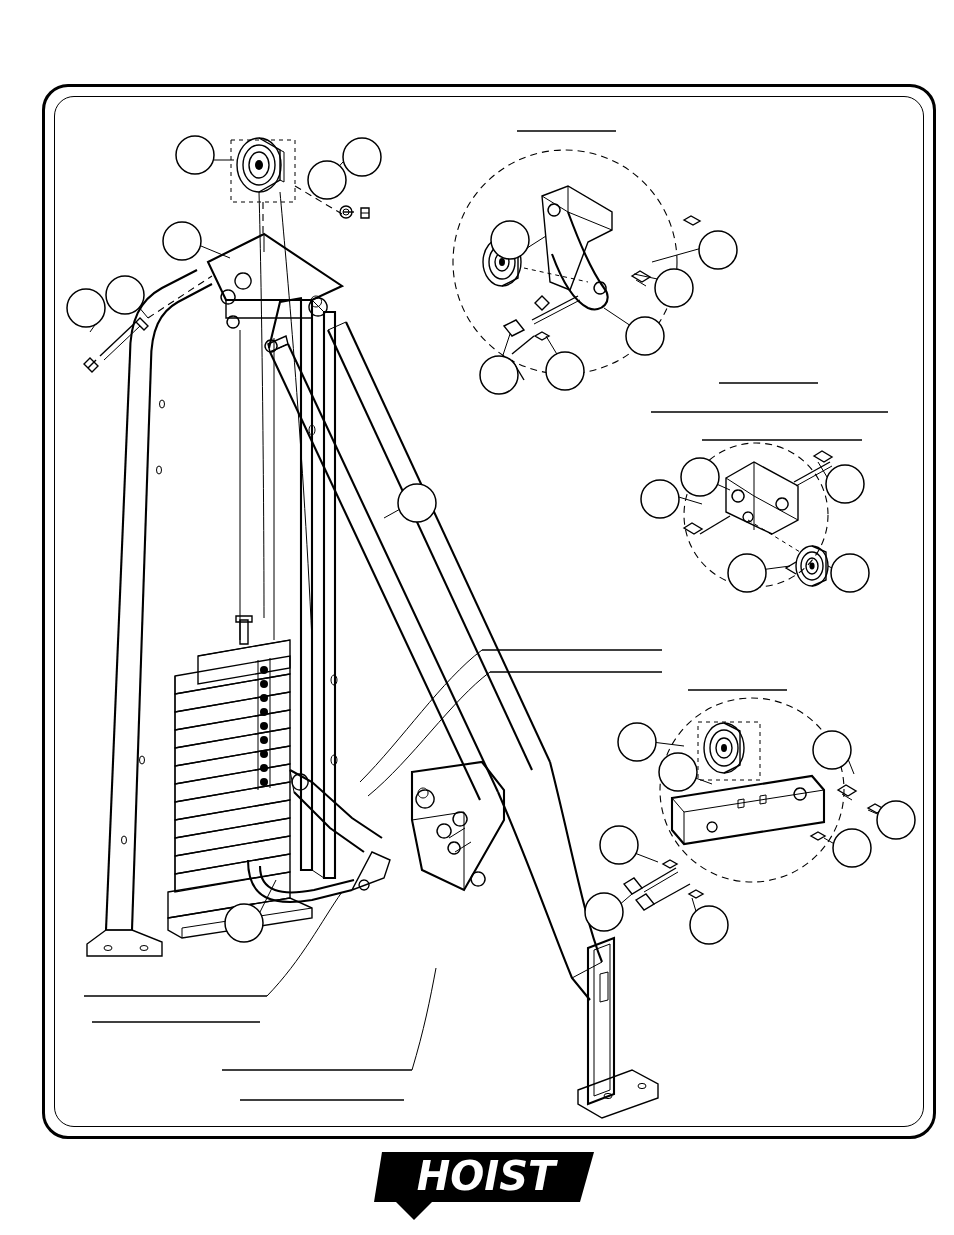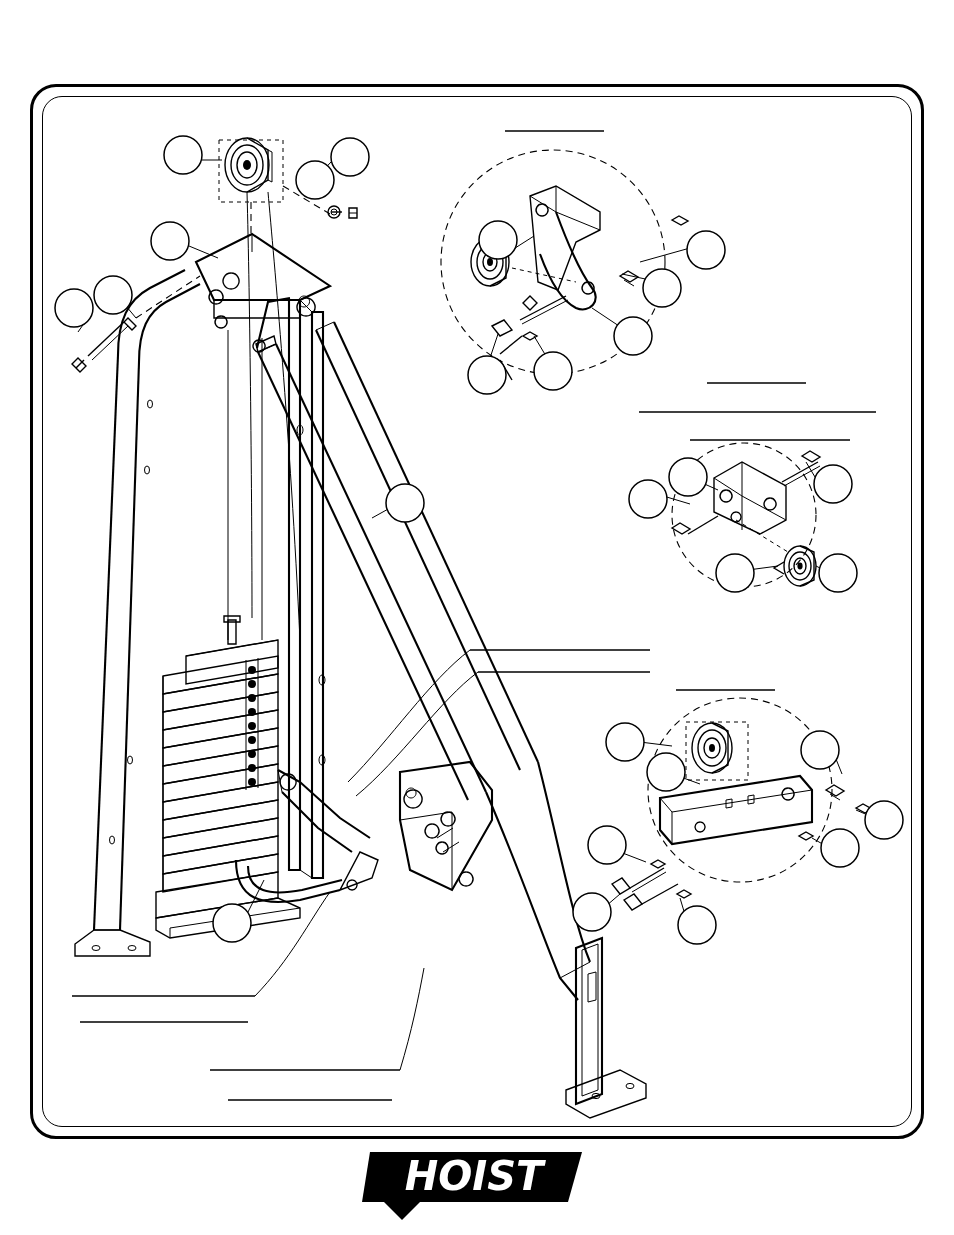--- a/index.html
+++ b/index.html
@@ -9,21 +9,21 @@
   }
   body {
     width: 954px;
     height: 1235px;
     font-family: "Liberation Sans", sans-serif;
     position: relative;
     overflow: hidden;
   }
   #page {
     position: absolute;
-    left: 0; top: 0;
+    left: 12px; top: 0;
     width: 853px;
     height: 1235px;
   }
   .frame {
     position: absolute;
     left: 30px;
     top: 84px;
     width: 894px;
     height: 1055px;
     border: 3px solid #000;

